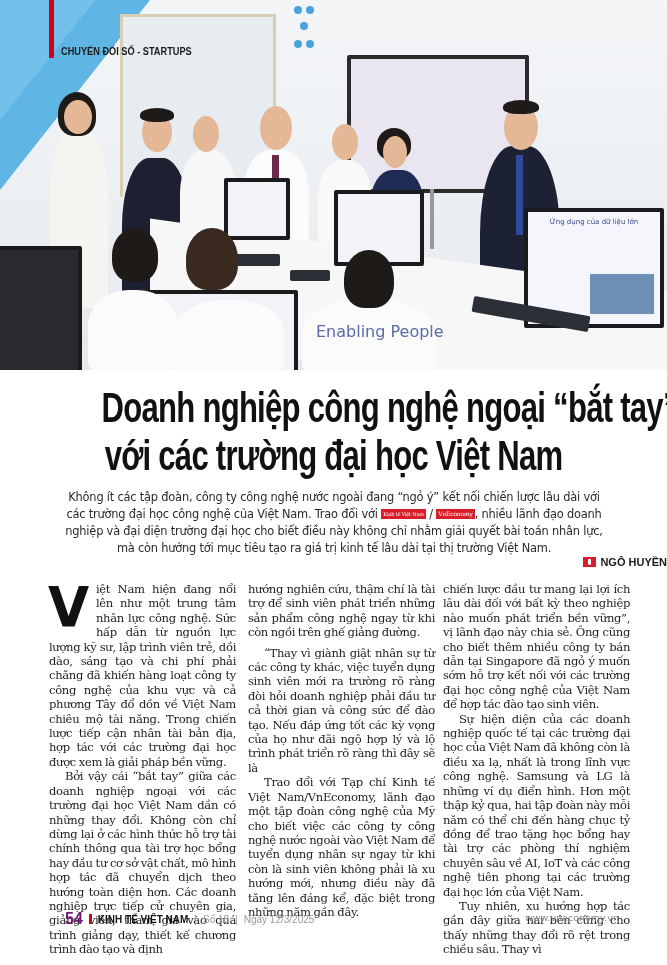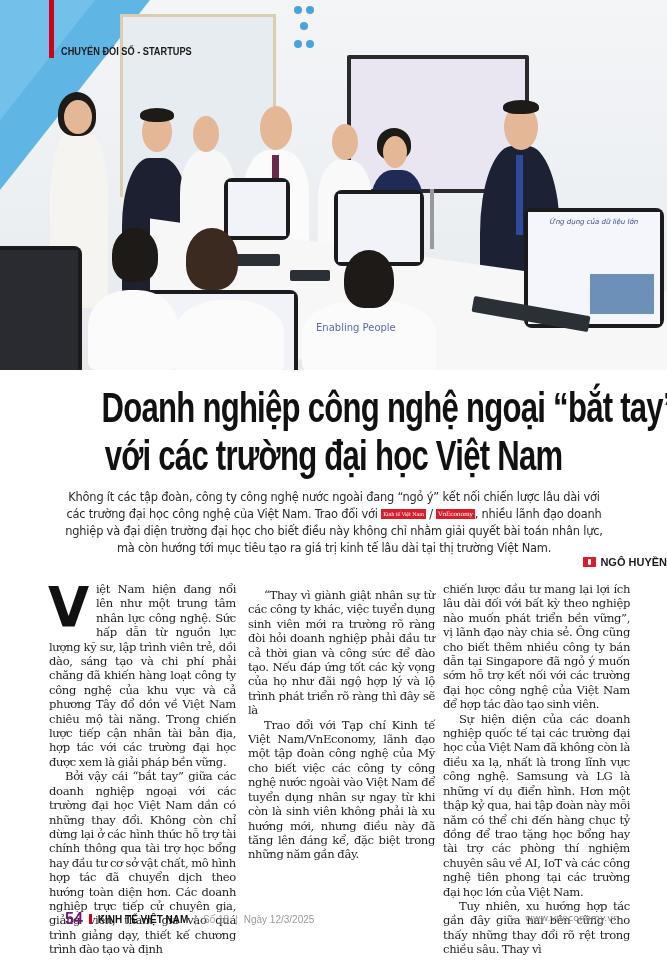--- a/index.html
+++ b/index.html
@@ -28,21 +28,21 @@
   .photo .dots span { position: absolute; width: 8px; height: 8px; border-radius: 50%; background: #4aa3dc; }
   .photo .screen {
     position: absolute; left: 347px; top: 55px; width: 174px; height: 130px;
     background: #e9e6f2; border: 4px solid #2b2b2e; border-radius: 2px;
   }
   .photo .screen-leg { position: absolute; left: 430px; top: 189px; width: 4px; height: 60px; background: #999; }
   .person { position: absolute; border-radius: 40% 40% 6px 6px; }
   .head { position: absolute; border-radius: 50%; background: #e4b896; }
   .hair { position: absolute; border-radius: 50% 50% 40% 40%; background: #1d1a18; }
   .monitor {
-    position: absolute; background: #1b1b1d; border-radius: 8px; font-style: italic;
+    position: absolute; background: #1b1b1d; border-radius: 2px;
   }
   .monitor .mscreen { position: absolute; left: 4px; top: 4px; right: 4px; bottom: 4px; background: #f2f3f8; }
   .desk { position: absolute; left: 150px; top: 255px; width: 520px; height: 120px; background: #f7f7f7; transform: skewY(8deg); }
   .student-shirt { position: absolute; background: #fbfbfb; border-radius: 45% 45% 8px 8px; }
   .keyboard { position: absolute; background: #2b2f36; border-radius: 2px; }
   .tshirt-text { position: absolute; font-family: "DejaVu Sans", sans-serif; color: #5b6aa8; font-size: 11px; }
 
   
   .section-tag { position: absolute; left: 49px; top: 0; width: 5px; height: 58px; background: #d0021b; }
   .section-label {
@@ -183,21 +183,21 @@
   <div class="keyboard" style="left:232px;top:254px;width:48px;height:12px"></div>
   <div class="keyboard" style="left:290px;top:270px;width:40px;height:11px"></div>
   <div class="keyboard" style="left:472px;top:306px;width:118px;height:16px;transform:rotate(10deg)"></div>
 
   <div class="student-shirt" style="left:88px;top:290px;width:90px;height:80px"></div>
   <div class="hair" style="left:112px;top:228px;width:46px;height:54px"></div>
   <div class="student-shirt" style="left:174px;top:300px;width:110px;height:72px"></div>
   <div class="hair" style="left:186px;top:228px;width:52px;height:62px;background:#3a2a20"></div>
   <div class="student-shirt" style="left:302px;top:300px;width:134px;height:72px"></div>
   <div class="hair" style="left:344px;top:250px;width:50px;height:58px"></div>
-  <div class="tshirt-text" style="left:316px;top:322px;font-size:10px">Enabling People</div>
+  <div class="tshirt-text" style="left:316px;top:322px;font-size:16px">Enabling People</div>
 
   <div class="section-tag"></div>
   <div class="section-label">CHUYỂN ĐỔI SỐ - STARTUPS</div>
 </div>
 
 <h1 class="headline" style="margin:0">
   <span>Doanh nghiệp công nghệ ngoại “bắt tay”</span>
   <span>với các trường đại học Việt Nam</span>
 </h1>
 
@@ -208,20 +208,21 @@
 <div class="byline">
   <span class="pen"></span><span>NGÔ HUYỀN</span>
 </div>
 
 <div class="col col-1">
   <p class="noindent"><span class="dropcap">V</span><span>iệt Nam hiện đang nổi lên như một trung tâm nhân lực công nghệ. Sức hấp dẫn từ nguồn lực lượng kỹ sư, lập trình viên trẻ, dồi dào, sáng tạo và chi phí phải chăng đã khiến hàng loạt công ty công nghệ của khu vực và cả phương Tây đổ dồn về Việt Nam chiêu mộ tài năng. Trong chiến lược tiếp cận nhân tài bản địa, hợp tác với các trường đại học được xem là giải pháp bền vững.</span></p>
   <p>Bởi vậy cái “bắt tay” giữa các doanh nghiệp ngoại với các trường đại học Việt Nam dần có những thay đổi. Không còn chỉ dừng lại ở các hình thức hỗ trợ tài chính thông qua tài trợ học bổng hay đầu tư cơ sở vật chất, mô hình hợp tác đã chuyển dịch theo hướng toàn diện hơn. Các doanh nghiệp trực tiếp cử chuyên gia, giảng viên, tham gia vào quá trình giảng dạy, thiết kế chương trình đào tạo và định</p>
 </div>
 
 <div class="col col-2">
+  <p class="noindent">hướng nghiên cứu, thậm chí là tài trợ để sinh viên phát triển những sản phẩm công nghệ ngay từ khi còn ngồi trên ghế giảng đường.</p>
   <div class="subhead">
   </div>
   <p>“Thay vì giành giật nhân sự từ các công ty khác, việc tuyển dụng sinh viên mới ra trường rõ ràng đòi hỏi doanh nghiệp phải đầu tư cả thời gian và công sức để đào tạo. Nếu đáp ứng tốt các kỳ vọng của họ như đãi ngộ hợp lý và lộ trình phát triển rõ ràng thì đây sẽ là</p>
   <p>Trao đổi với Tạp chí Kinh tế Việt Nam/VnEconomy, lãnh đạo một tập đoàn công nghệ của Mỹ cho biết việc các công ty công nghệ nước ngoài vào Việt Nam để tuyển dụng nhân sự ngay từ khi còn là sinh viên không phải là xu hướng mới, nhưng điều này đã tăng lên đáng kể, đặc biệt trong những năm gần đây.</p>
 </div>
 
 <div class="col col-3">
   <p class="noindent">chiến lược đầu tư mang lại lợi ích lâu dài đối với bất kỳ theo nghiệp nào muốn phát triển bền vững”, vị lãnh đạo này chia sẻ. Ông cũng cho biết thêm nhiều công ty bán dẫn tại Singapore đã ngỏ ý muốn sớm hỗ trợ kết nối với các trường đại học công nghệ của Việt Nam để hợp tác đào tạo sinh viên.</p>
   <p>Sự hiện diện của các doanh nghiệp quốc tế tại các trường đại học của Việt Nam đã không còn là điều xa lạ, nhất là trong lĩnh vực công nghệ. Samsung và LG là những ví dụ điển hình. Hơn một thập kỷ qua, hai tập đoàn này mỗi năm có thể chi đến hàng chục tỷ đồng để trao tặng học bổng hay tài trợ các phòng thí nghiệm chuyên sâu về AI, IoT và các công nghệ tiên phong tại các trường đại học lớn của Việt Nam.</p>
   <p>Tuy nhiên, xu hướng hợp tác gần đây giữa hai bên cũng cho thấy những thay đổi rõ rệt trong chiều sâu. Thay vì</p>

